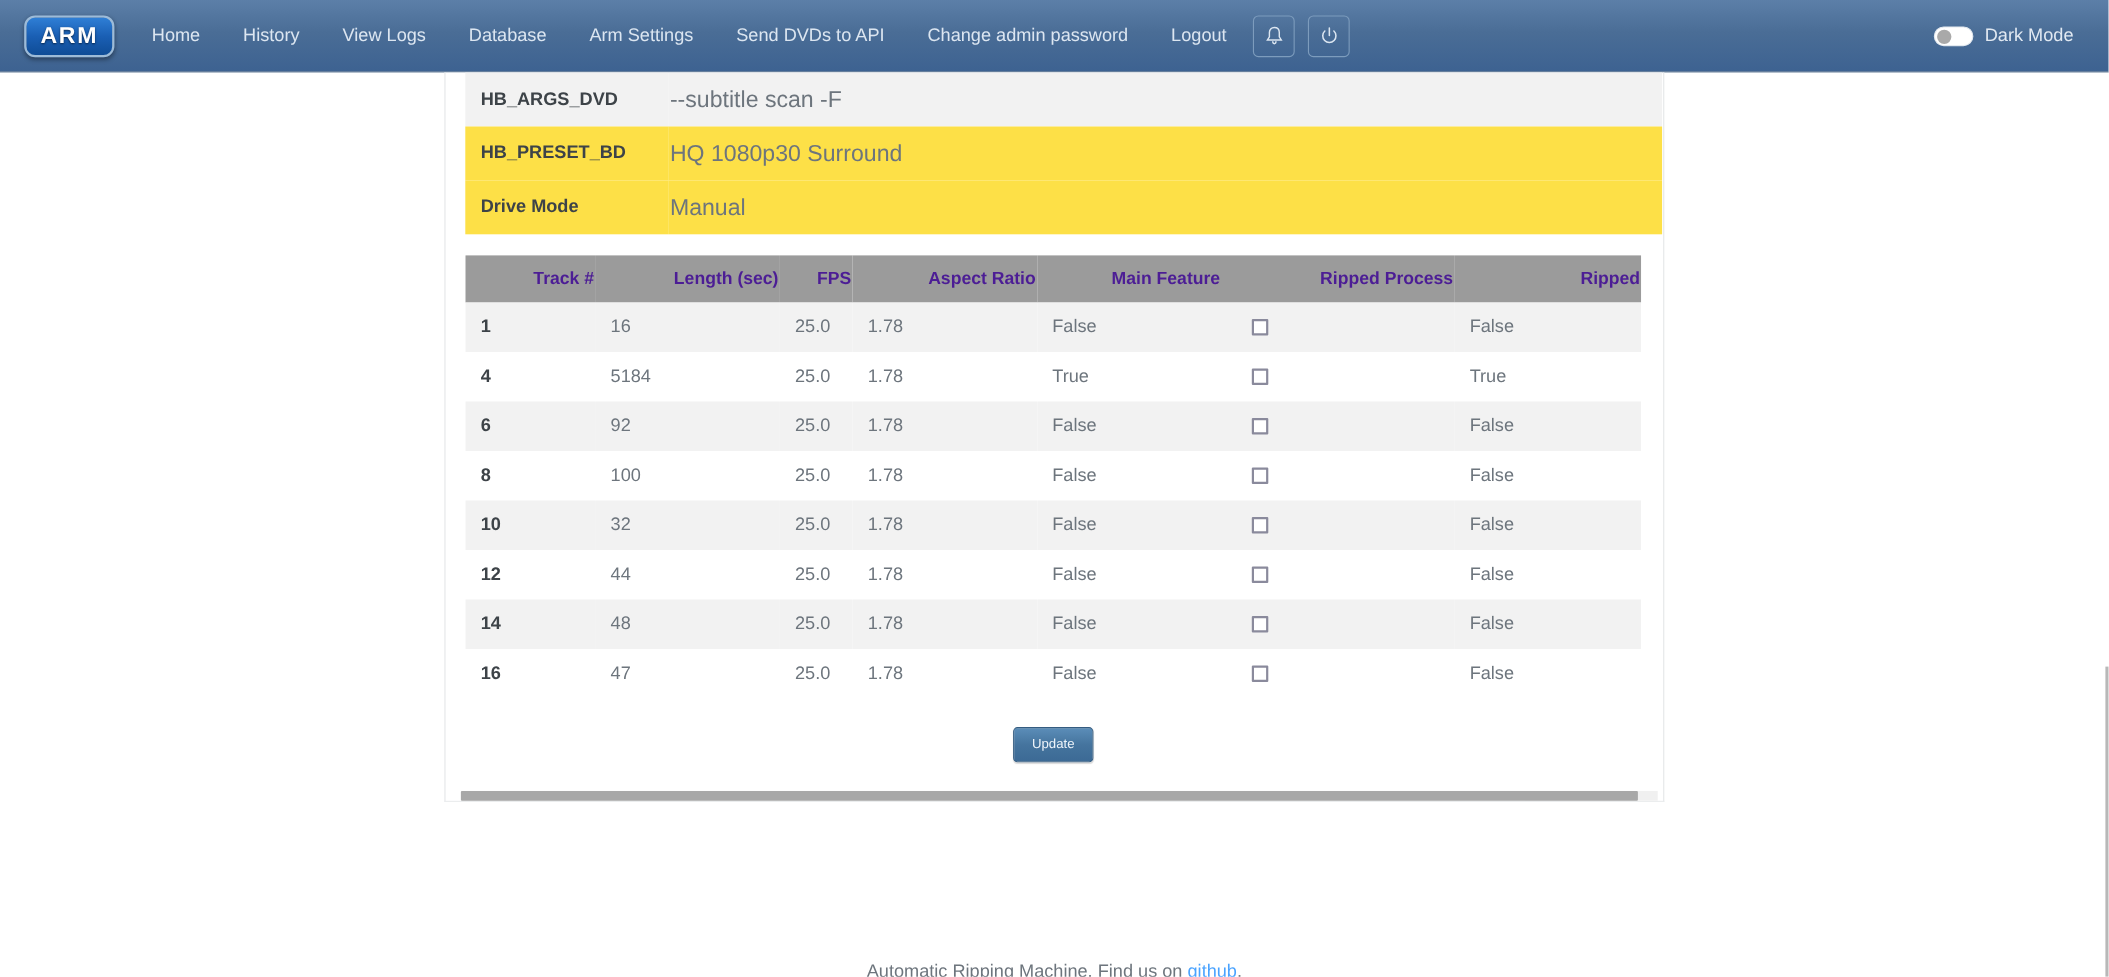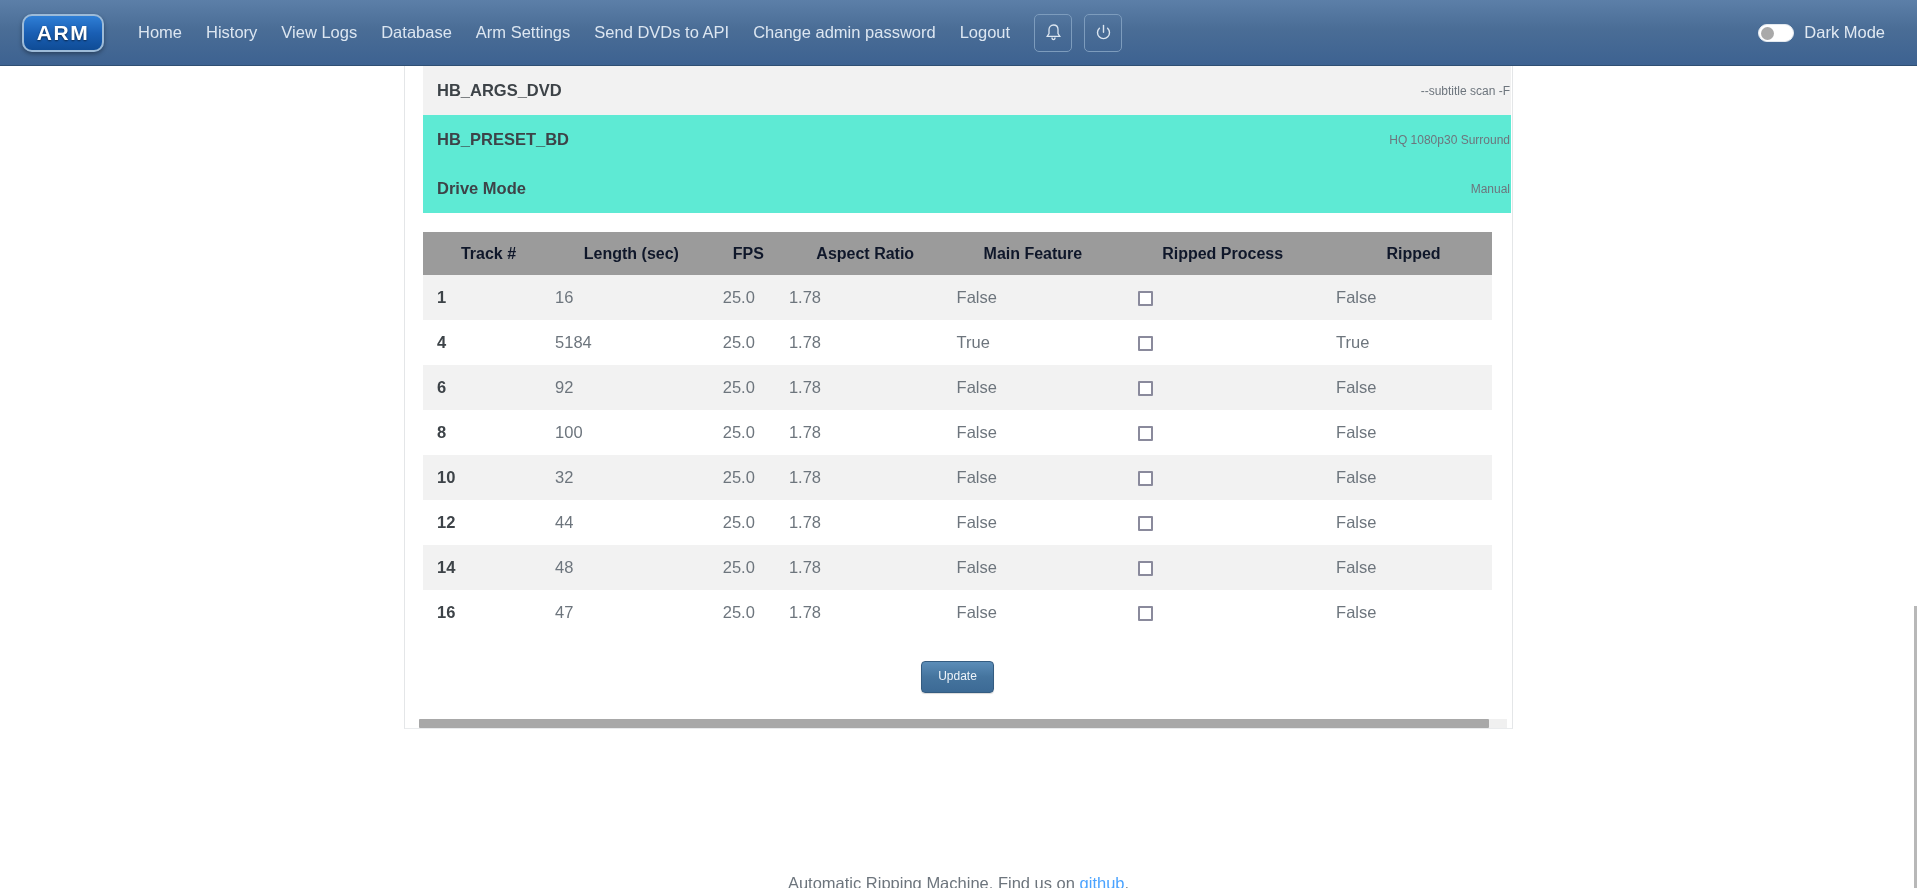--- a/index.html
+++ b/index.html
@@ -43,21 +43,21 @@
     color: #ffffff;
     font-weight: bold;
     font-size: 21px;
     letter-spacing: 1.5px;
     text-shadow: 0 1px 2px rgba(0,0,0,0.6);
     text-align: center;
   }
   .nav-links {
     display: flex;
     align-items: center;
-    gap: 0px;
+    gap: 15px;
   }
   .nav-link {
     color: #dce6f1;
     font-size: 16.5px;
     text-decoration: none;
     padding: 6px 12px;
     white-space: nowrap;
     line-height: 1;
   }
 
@@ -126,57 +126,57 @@
   }
 
   table.info {
     width: 1088px;
     margin-left: 18px;
     border-collapse: collapse;
     table-layout: fixed;
   }
   table.info tr { height: 49px; }
   table.info tr.odd { background: #f2f2f2; }
-  table.info tr.even { background: #5eead4; }
+  table.info tr.even { background: #fde047; }
   table.info th {
     text-align: left;
     font-weight: bold;
     font-size: 16.5px;
     color: #3d4348;
     padding-left: 14px;
     width: 185px;
     vertical-align: middle;
   }
   table.info td {
-    text-align: right;
-    font-size: 12px;
+    text-align: left;
+    font-size: 21px;
     color: #6d757d;
     vertical-align: middle;
   }
 
   
   .track-wrap {
     margin: 19px 0 0 18px;
     width: 1069px;
     overflow: hidden;
   }
   table.tracks {
     width: 1069px;
     border-collapse: collapse;
     table-layout: fixed;
   }
   table.tracks thead tr {
     background: #9b9b9b;
     height: 43px;
   }
   table.tracks thead th {
-    text-align: center;
+    text-align: right;
     font-size: 16px;
     font-weight: bold;
-    color: #0f172a;
+    color: #4c1d95;
     padding-left: 14px;
     vertical-align: middle;
   }
   table.tracks tbody tr { height: 45px; }
   table.tracks tbody tr.odd { background: #f2f2f2; }
   table.tracks tbody tr.even { background: #ffffff; }
   table.tracks tbody td {
     font-size: 16.5px;
     color: #6d757d;
     padding-left: 14px;

